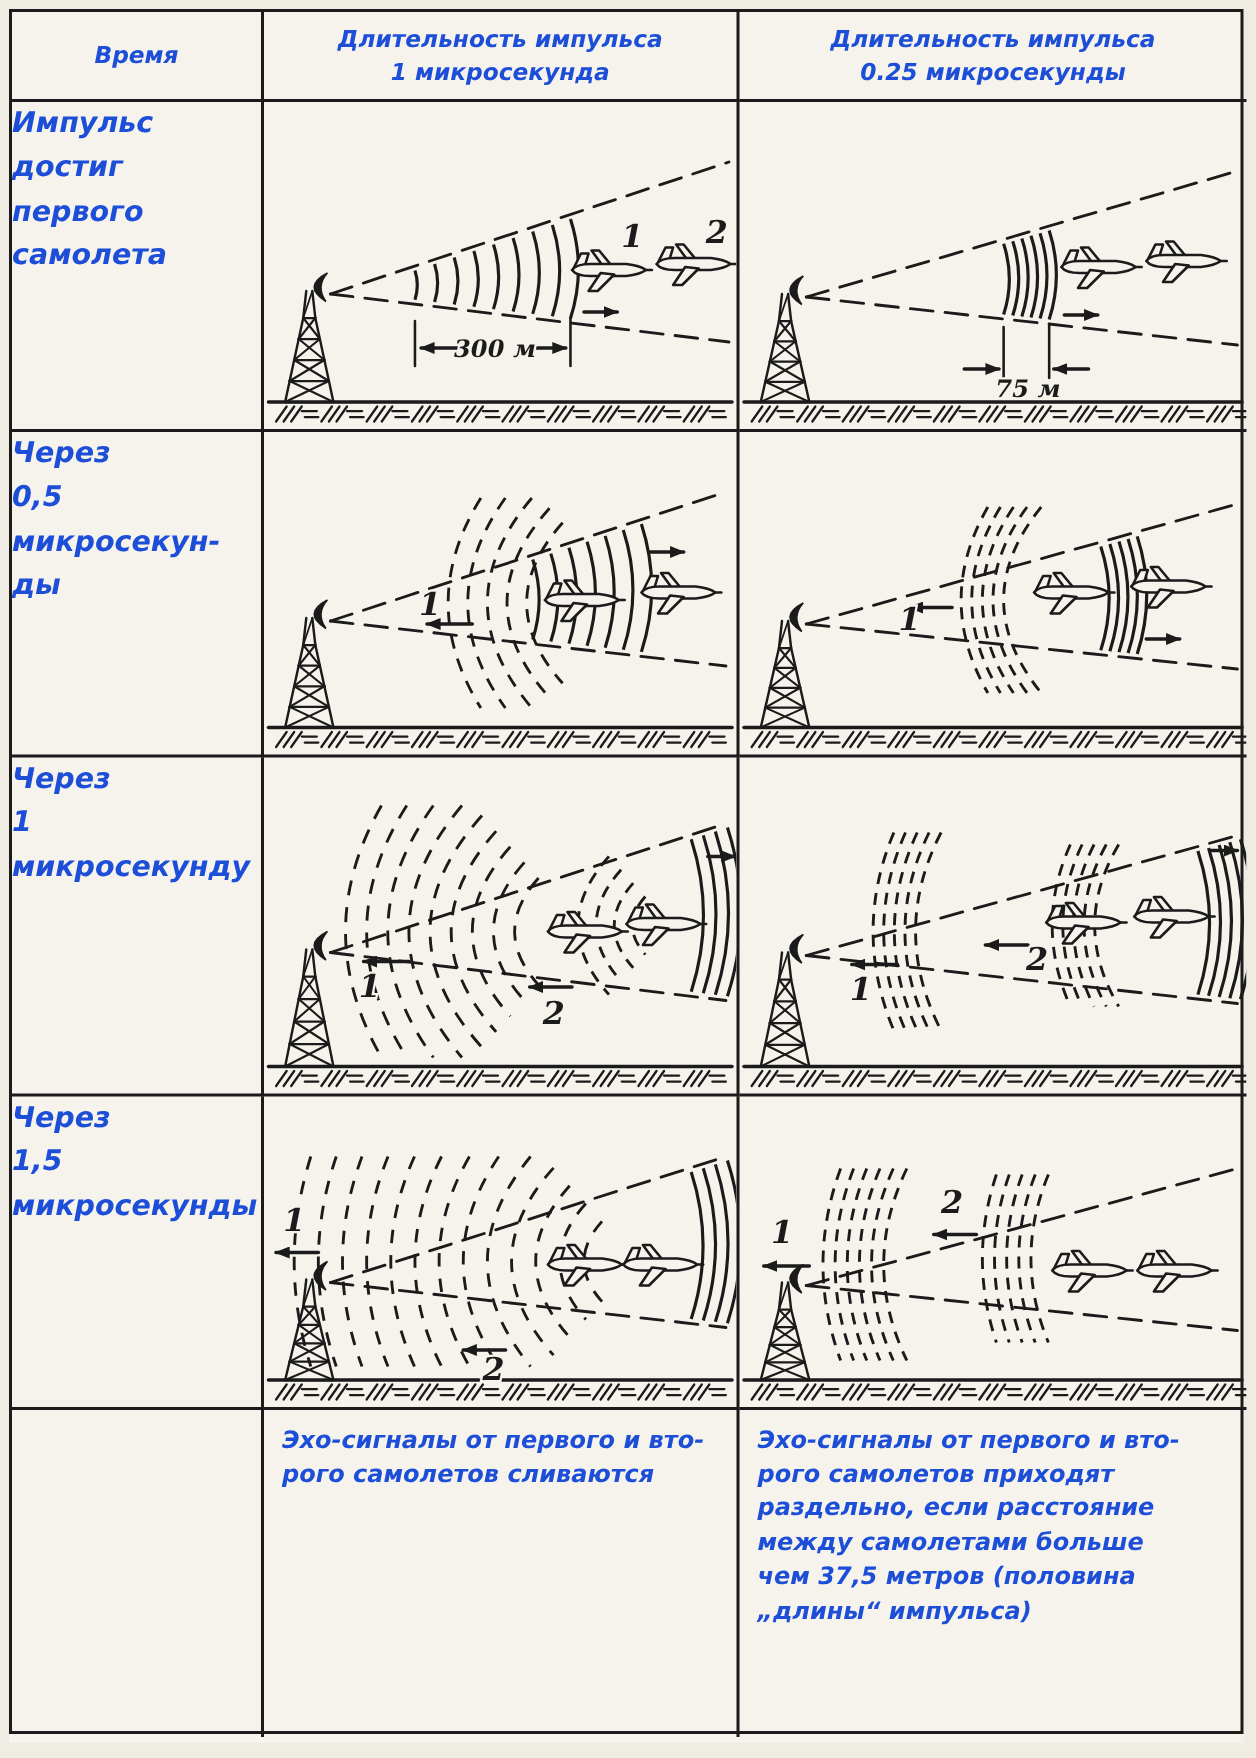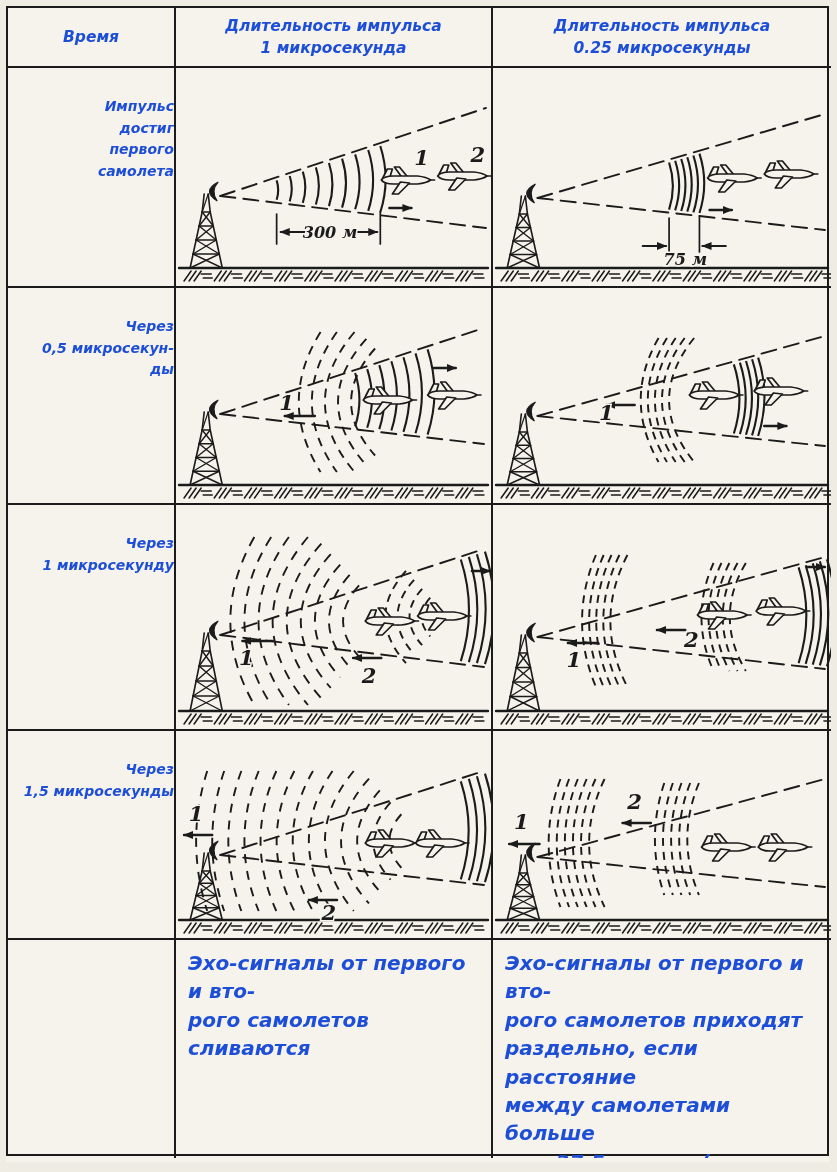--- a/index.html
+++ b/index.html
@@ -11,23 +11,23 @@
     grid-template-rows:60px 220px 217px 226px 209px 218px;
     border:2.5px solid #1b1b1b;
     width:823px;height:1150px;box-sizing:border-box;
     color:#1d4ed8;
   }
   .cell{border-right:2px solid #1b1b1b;border-bottom:2px solid #1b1b1b;position:relative;overflow:hidden;box-sizing:border-box;}
   .cell.last-col{border-right:none;}
   .cell.last-row{border-bottom:none;}
   .hdr{display:flex;align-items:center;justify-content:center;text-align:center;
        font-style:italic;font-weight:bold;font-size:15.5px;line-height:1.45;white-space:pre-line;}
-  .time{padding-top:28px;text-align:right;font-style:italic;font-weight:bold;
-        font-size:14px;line-height:1.55;white-space:pre-line;}
-  .cap{padding:9px 10px 0 12px;font-style:italic;font-weight:bold;font-size:20px;
+  .time{text-align:left;font-style:italic;font-weight:bold;
+        font-size:19px;line-height:1.55;white-space:pre-line;}
+  .cap{padding:9px 10px 0 12px;font-style:italic;font-weight:bold;font-size:16px;
        line-height:1.42;white-space:pre-line;}
   .dg{display:block;width:100%;height:100%;}
 </style>
 </head>
 <body>
 
 <div class="sheet">
   <div class="tbl">
 
     <div class="cell hdr">Время</div>

